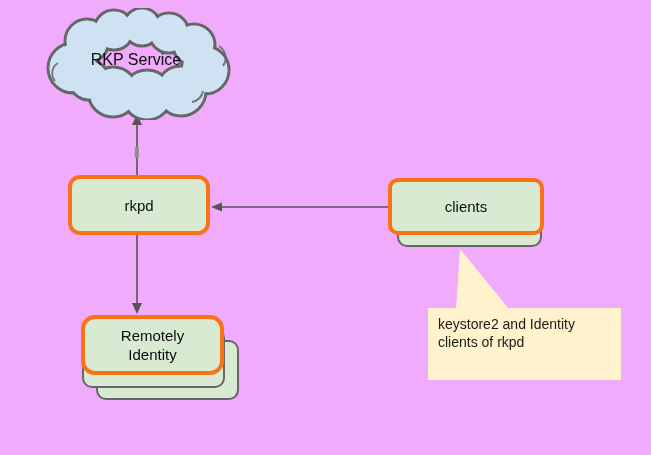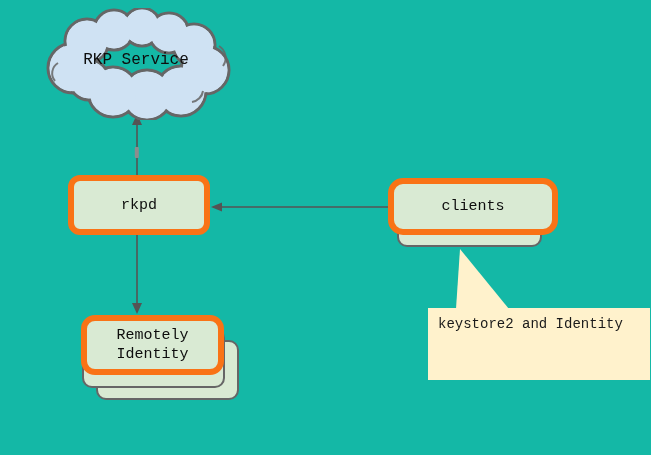--- a/index.html
+++ b/index.html
@@ -5,51 +5,50 @@
   html, body {
     margin: 0;
     padding: 0;
     background: #000000;
     font-family: "Liberation Sans", sans-serif;
   }
   .canvas {
     position: relative;
     width: 651px;
     height: 455px;
-    background: #14b8a6;
+    background: #f0abfc;
     overflow: hidden;
-    font-family: Liberation Mono, monospace;
   }
   .overlay {
     position: absolute;
     left: 0; top: 0;
     width: 651px; height: 455px;
     pointer-events: none;
   }
   .node-box {
     position: absolute;
     box-sizing: border-box;
     background: #d9ead3;
-    border: 6px solid #f97316;
+    border: 4px solid #f97316;
     display: flex;
     align-items: center;
     justify-content: center;
     color: #0d0d0d;
     font-size: 15px;
     text-align: center;
   }
   .stack-layer {
     position: absolute;
     box-sizing: border-box;
     background: #d9ead3;
     border: 2px solid #666666;
     border-radius: 10px;
   }
   .rkpd-box { left: 68px; top: 175px; width: 142px; height: 60px; border-radius: 12px; }
-  .clients-front { left: 388px; top: 178px; width: 170px; height: 57px; border-radius: 15px; }
+  .clients-front { left: 388px; top: 178px; width: 156px; height: 57px; border-radius: 10px; }
   .clients-back  { left: 397px; top: 190px; width: 145px; height: 57px; }
   .rpc-front { left: 81px; top: 315px; width: 143px; height: 60px; border-radius: 14px; line-height: 19px; }
   .rpc-mid   { left: 82px; top: 328px; width: 143px; height: 60px; }
   .rpc-back  { left: 96px; top: 340px; width: 143px; height: 60px; }
   .cloud-wrap {
     position: absolute;
     left: 45px; top: 8px;
     width: 188px; height: 112px;
   }
   .cloud-label {
@@ -58,21 +57,21 @@
     display: flex;
     align-items: center;
     justify-content: center;
     transform: translate(-3px, -4px);
     color: #0d0d0d;
     font-size: 16px;
   }
   .callout-rect {
     position: absolute;
     left: 428px; top: 308px;
-    width: 222px; height: 72px;
+    width: 193px; height: 72px;
     box-sizing: border-box;
     background: #fff2cc;
     color: #1a1a1a;
     font-size: 14px;
     line-height: 18px;
     padding: 7px 6px 0 10px;
   }
 </style>
 </head>
 <body>
@@ -148,16 +147,17 @@
   <div class="node-box rpc-front">
     <div>
       <div>Remotely</div>
       <div>Identity</div>
     </div>
   </div>
 
   <div class="callout-rect">
     <div>
       <div>keystore2 and Identity</div>
+      <div>clients of rkpd</div>
     </div>
   </div>
 
 </div>
 
 </body></html>

